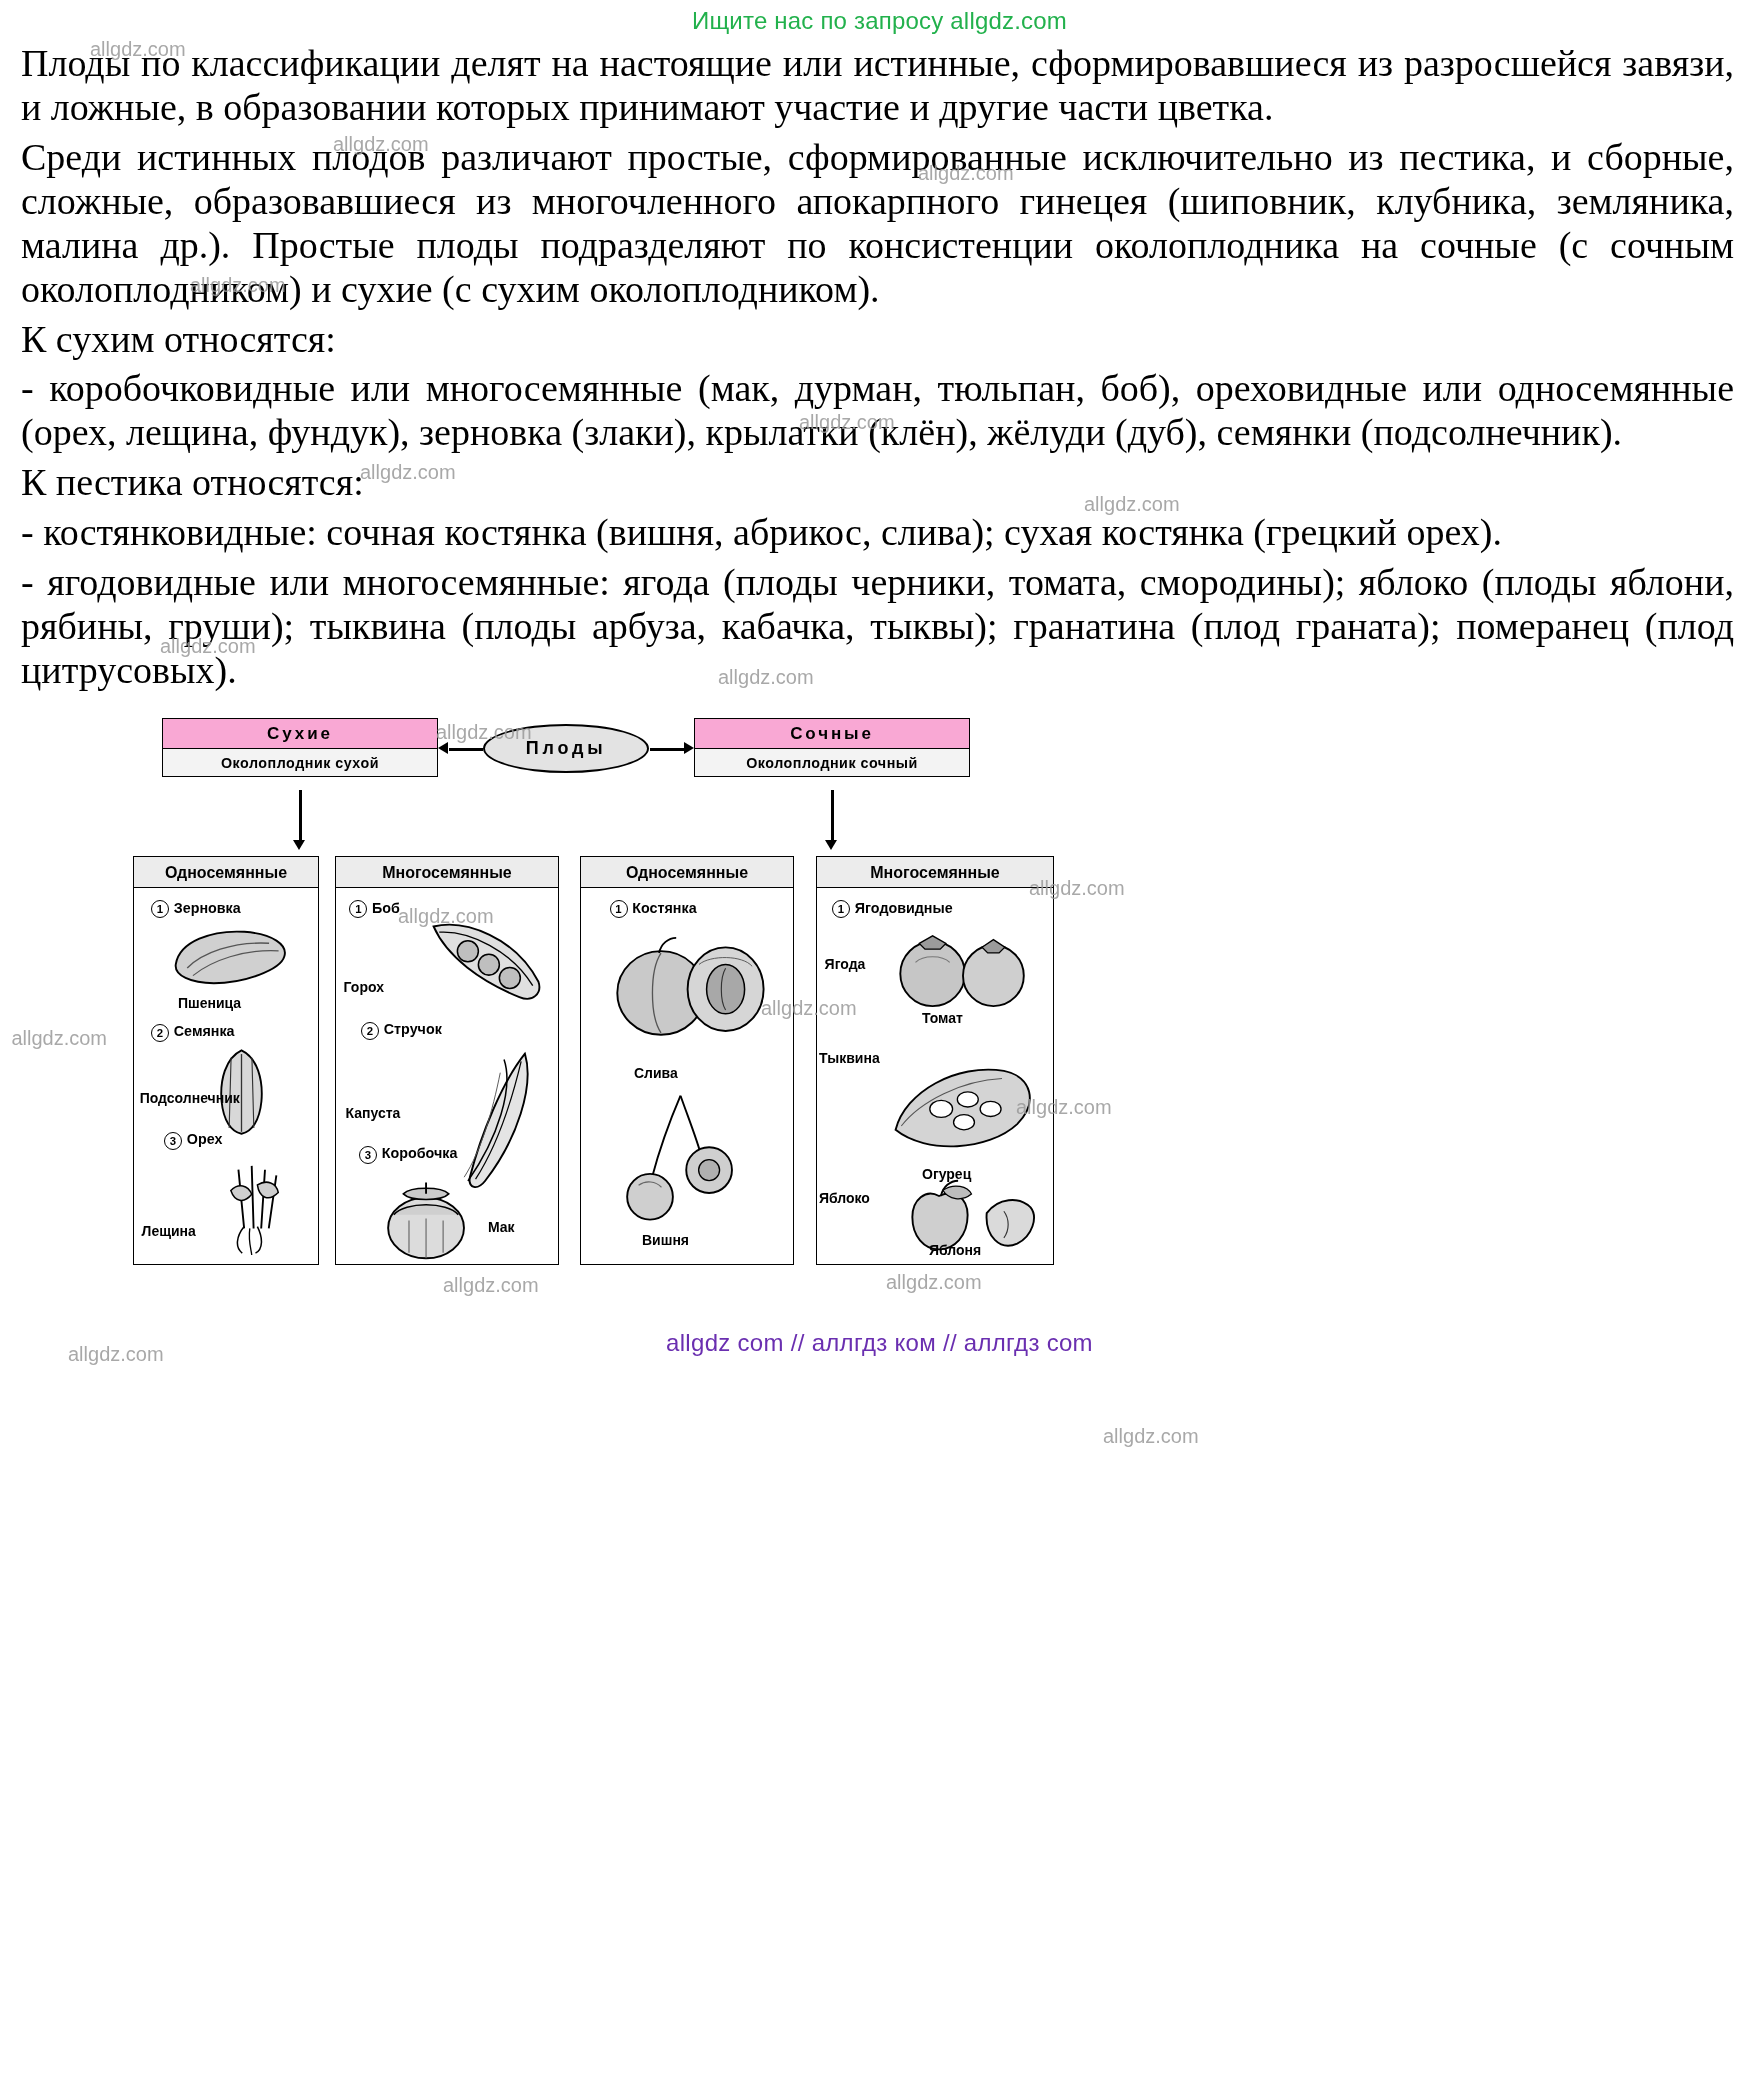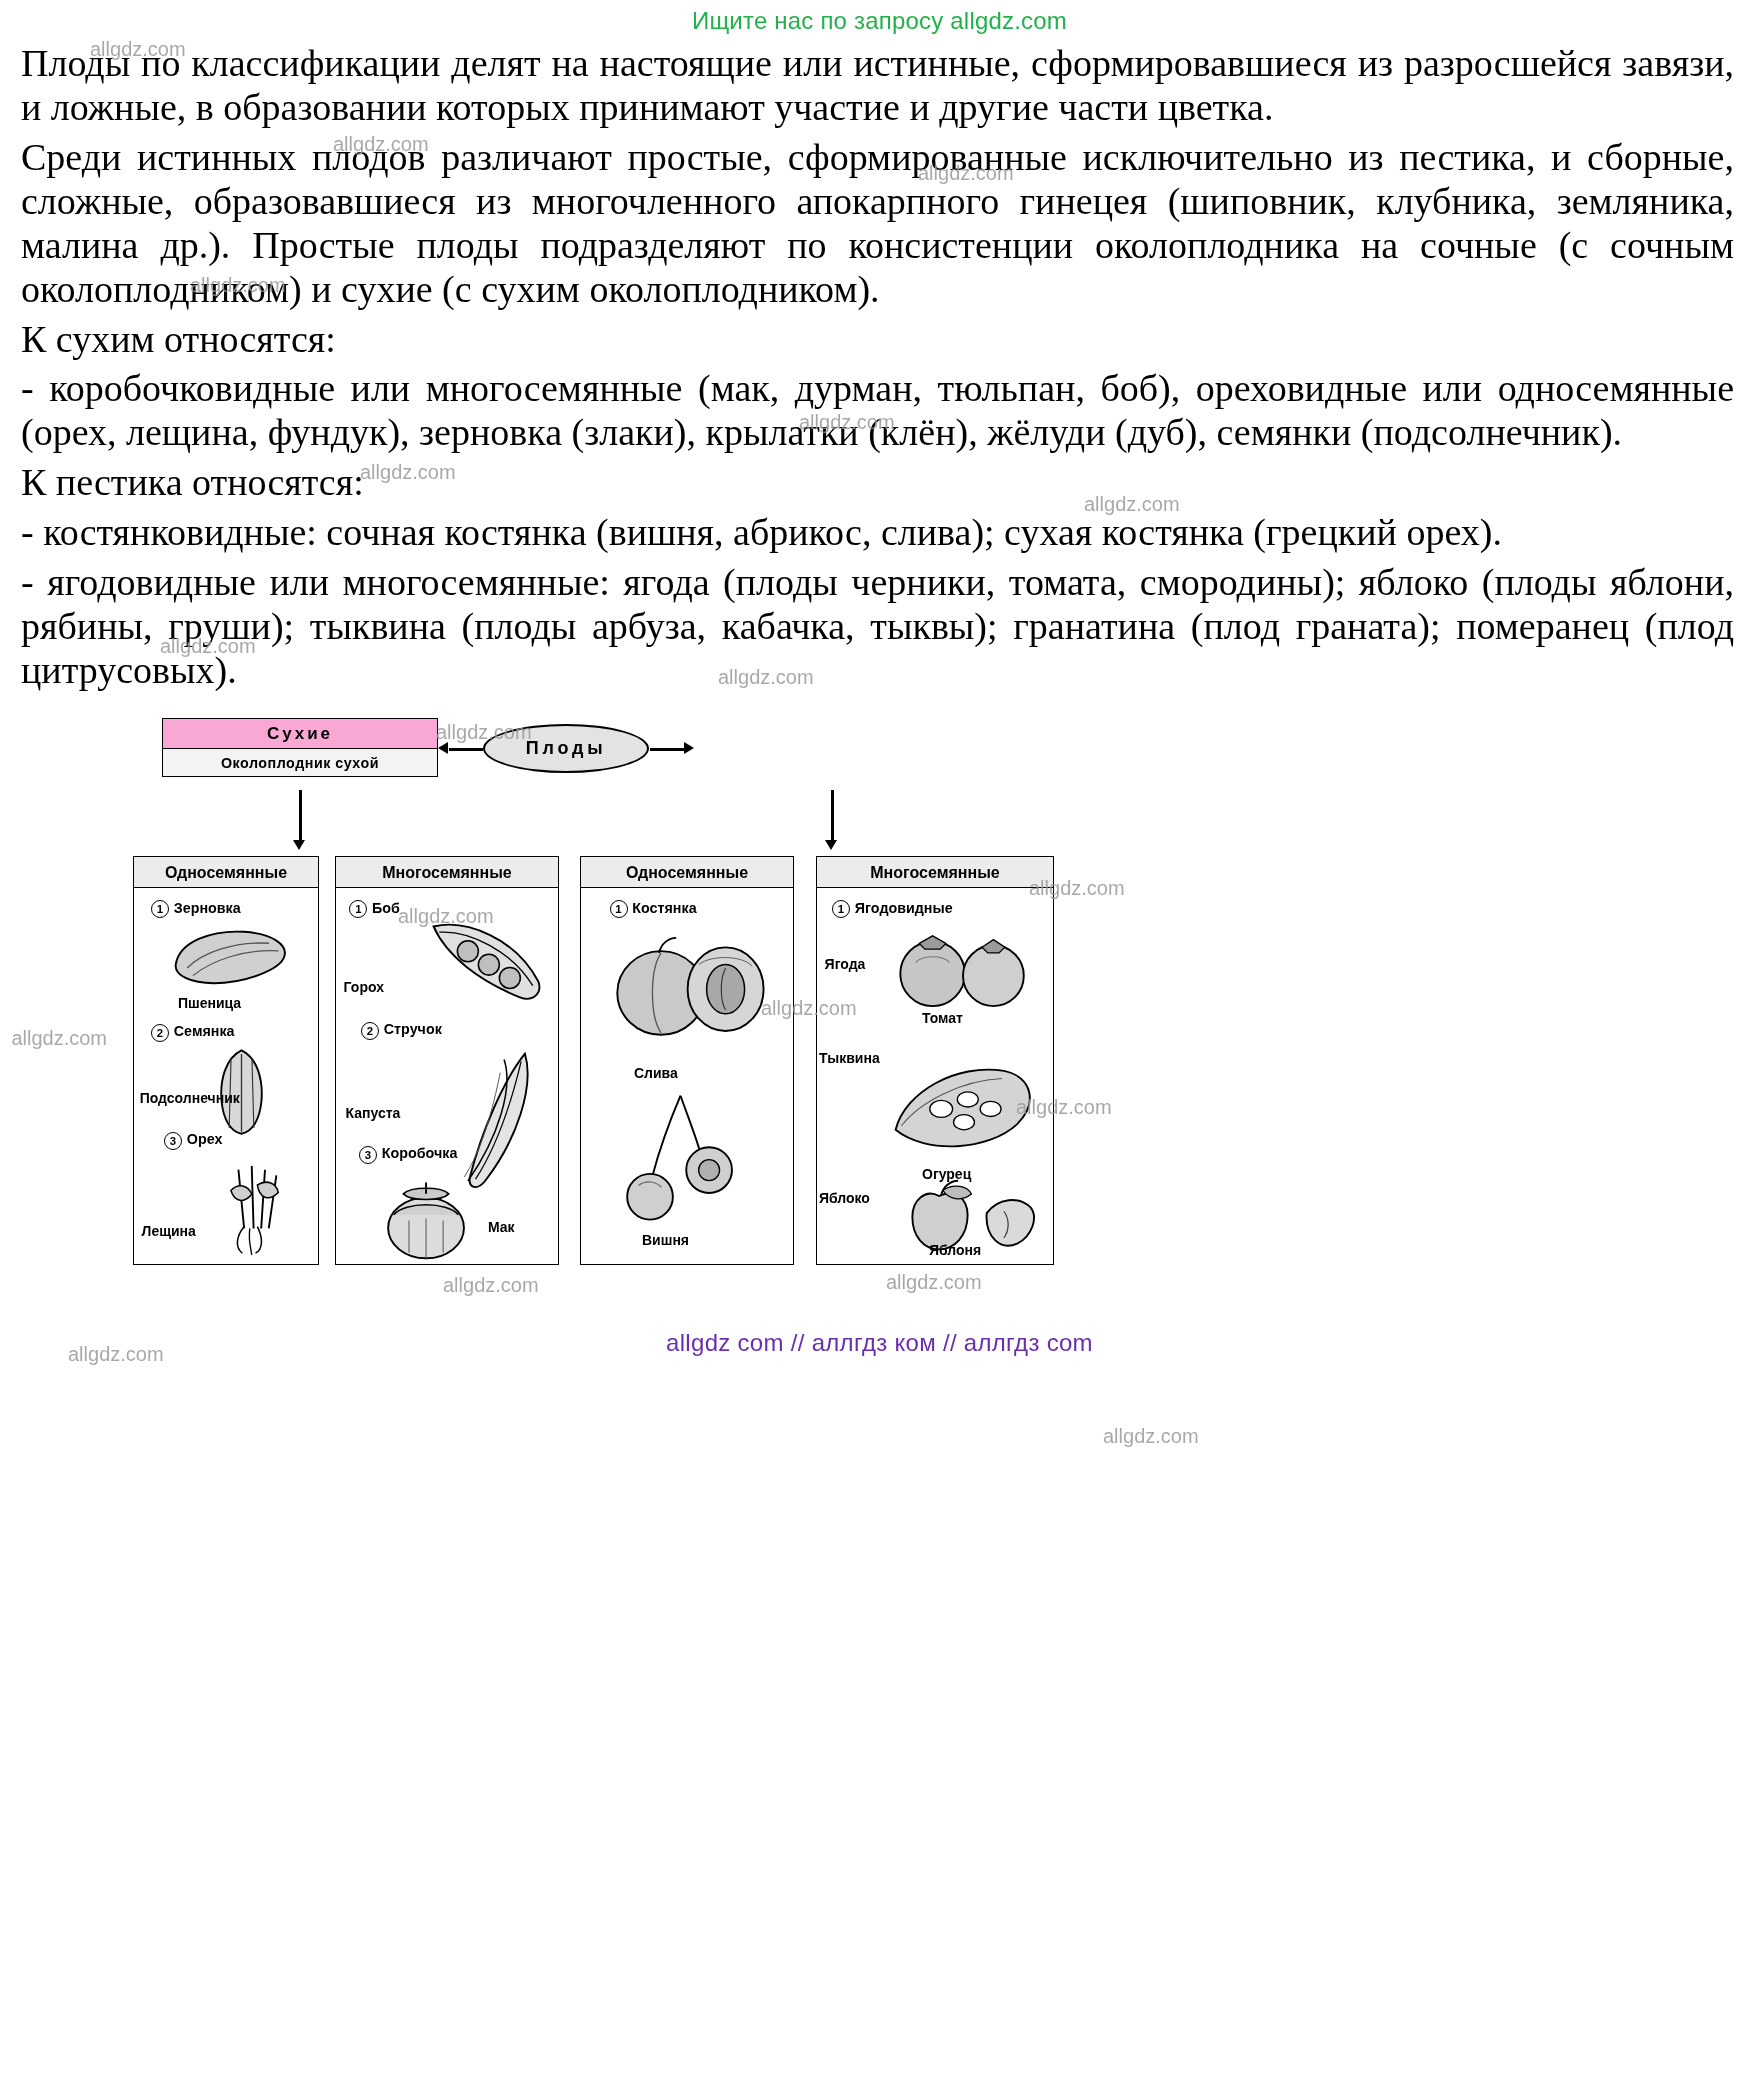--- a/index.html
+++ b/index.html
@@ -188,20 +188,24 @@
   <div class="diagram-wrap">
     <div class="diagram">
 
       <div class="d-box" style="left:86px; top:9.5px; width:276px;">
         <div class="d-title">Сухие</div>
         <div class="d-sub">Околоплодник сухой</div>
       </div>
 
       <div class="d-ellipse" style="left:407px; top:15px; width:166px; height:49px;">Плоды</div>
 
+      <div class="d-box" style="left:618px; top:9.5px; width:276px;">
+        <div class="d-title">Сочные</div>
+        <div class="d-sub">Околоплодник сочный</div>
+      </div>
 
       <div class="d-line" style="left:373px; top:39px; width:34px; height:2.9px;"></div>
       <div class="arrow-l" style="left:362px; top:33px;"></div>
       <div class="d-line" style="left:574px; top:39px; width:34px; height:2.9px;"></div>
       <div class="arrow-r" style="left:608px; top:33px;"></div>
 
       <div class="d-line" style="left:223px; top:81px; width:2.9px; height:52px;"></div>
       <div class="arrow-d" style="left:217px; top:131px;"></div>
       <div class="d-line" style="left:755px; top:81px; width:2.9px; height:52px;"></div>
       <div class="arrow-d" style="left:749px; top:131px;"></div>

